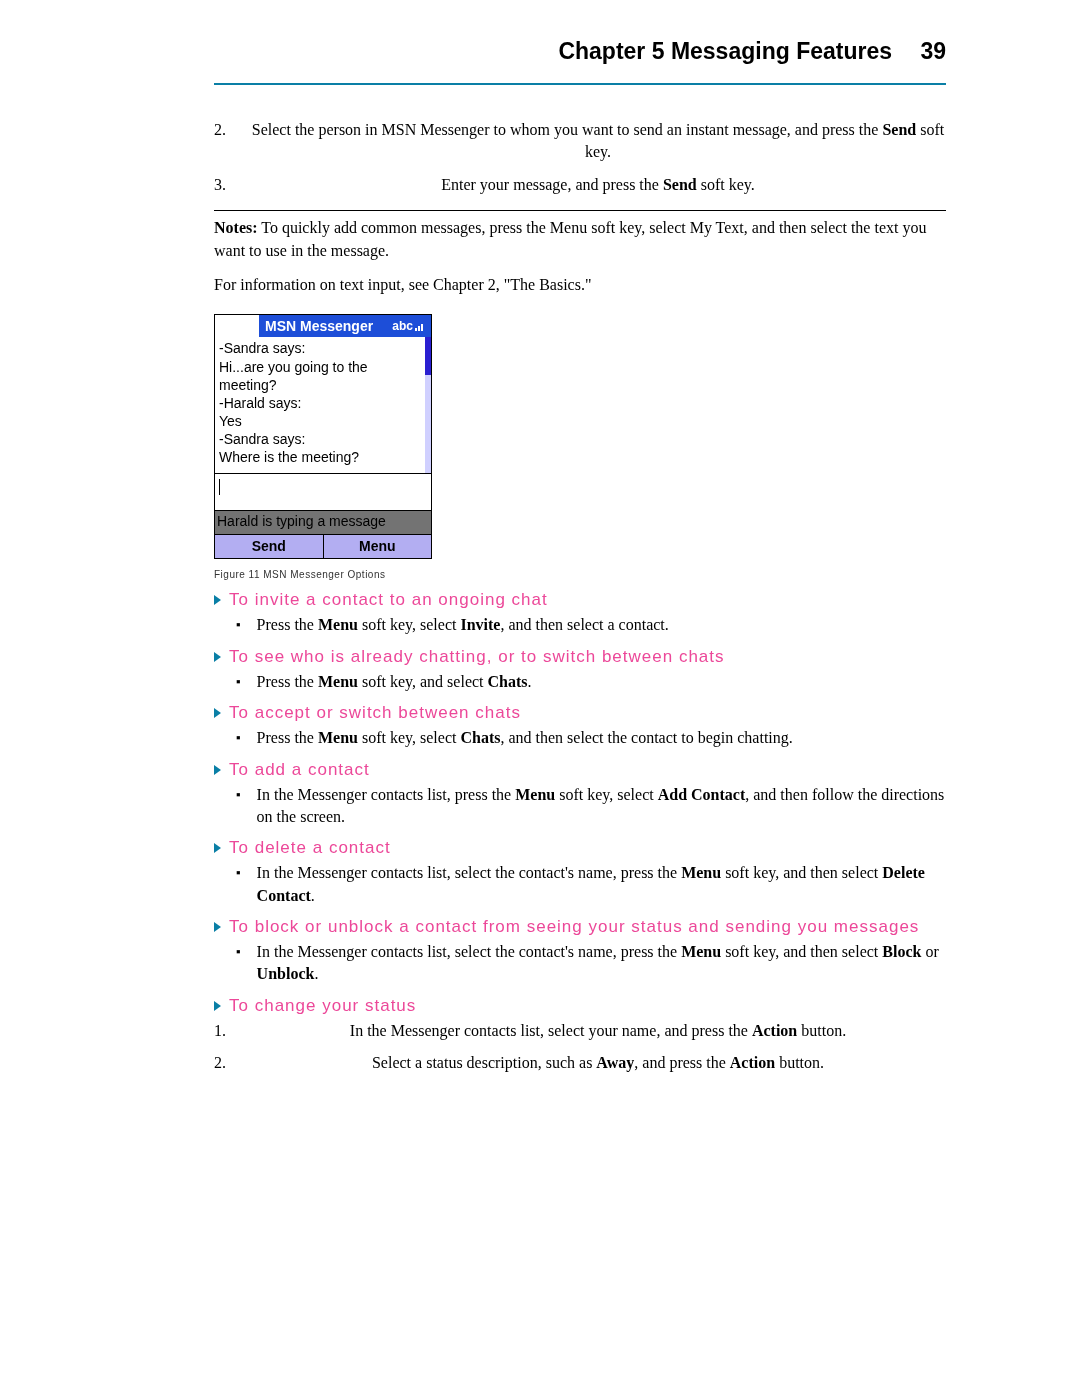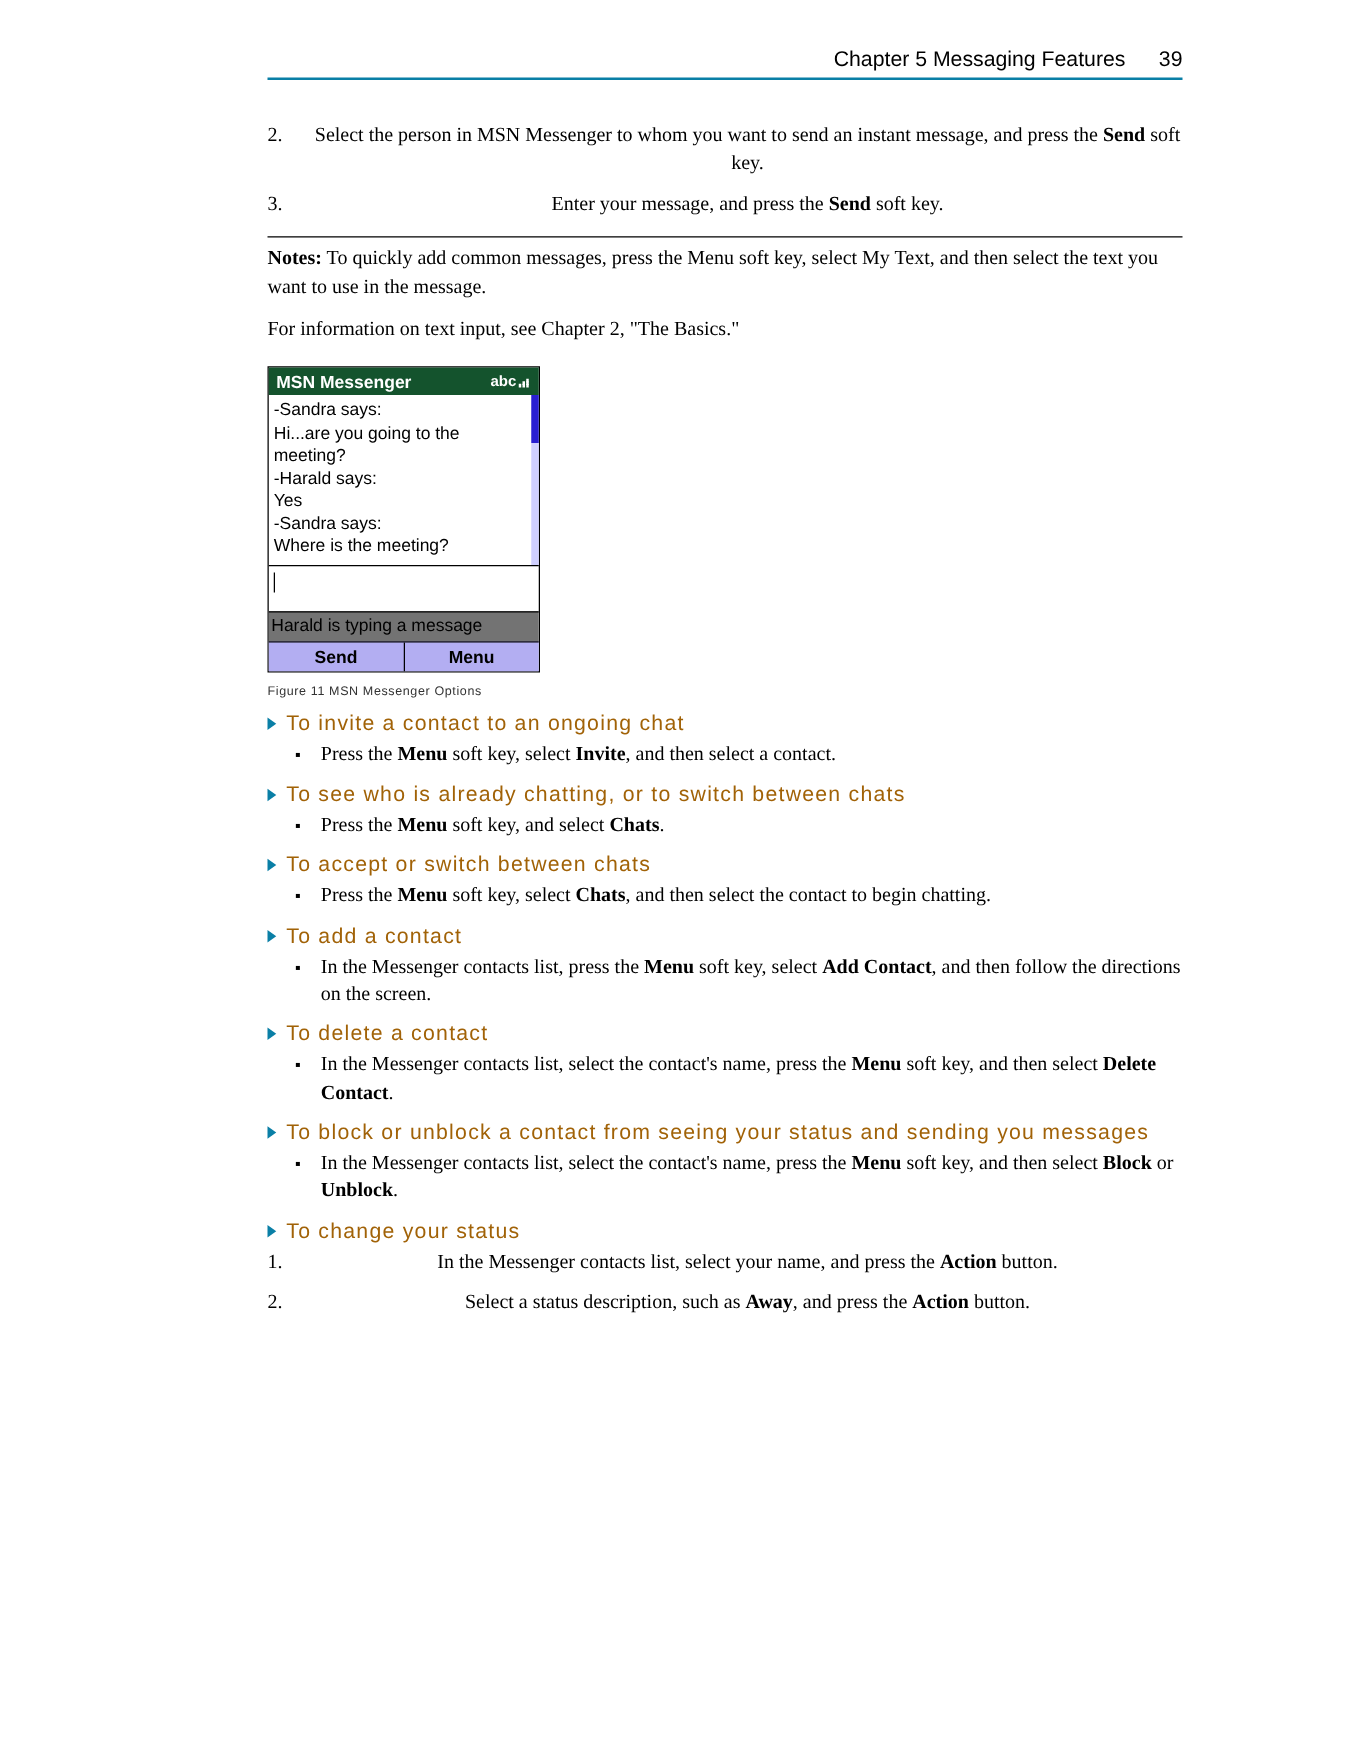--- a/index.html
+++ b/index.html
@@ -13,24 +13,24 @@
   .page {
     width: 1080px;
     min-height: 1397px;
     position: relative;
     box-sizing: border-box;
     padding: 38px 134px 60px 214px;
   }
   .header {
     text-align: right;
     font-family: Arial, Helvetica, sans-serif;
-    font-weight: normal;
-    font-size: 17px;
+    font-weight: bold;
+    font-size: 23px;
     color: #000;
-    padding-bottom: 4px;
+    padding-bottom: 18px;
     border-bottom: 2px solid #0a7fa6;
     margin-bottom: 34px;
   }
   .header .pageno { margin-left: 22px; }
   ol.numlist {
     list-style: none;
     padding: 0;
     margin: 0;
   }
   ol.numlist > li {
@@ -59,21 +59,21 @@
     color: #333;
     letter-spacing: 0.5px;
     margin: 10px 0 6px 0;
   }
   .section-head {
     display: flex;
     align-items: center;
     gap: 8px;
     font-family: Arial, Helvetica, sans-serif;
     font-size: 17px;
-    color: #a16207;
+    color: #ec4899;
     letter-spacing: 1px;
     margin: 10px 0 4px 0;
     font-weight: 400;
   }
   .caret {
     width: 0; height: 0;
     border-top: 5px solid transparent;
     border-bottom: 5px solid transparent;
     border-left: 7px solid #0a7fa6;
     display: inline-block;
@@ -104,28 +104,29 @@
   
   .msn {
     width: 216px;
     margin: 18px 0 6px 0;
     border: 1px solid #000;
     font-family: Tahoma, Arial, sans-serif;
     font-size: 14px;
     background: #fff;
   }
   .msn .titlebar {
-    background: #14532d;
+    background: #1d4ed8;
     color: #fff;
     font-weight: bold;
     padding: 3px 6px;
     display: flex;
     justify-content: space-between;
     align-items: center;
     font-size: 14px;
+    margin-left: 44px;
   }
   .msn .titlebar .abc {
     font-size: 12px;
     font-weight: bold;
     display: flex;
     align-items: center;
     gap: 2px;
   }
   .msn .chat {
     position: relative;

